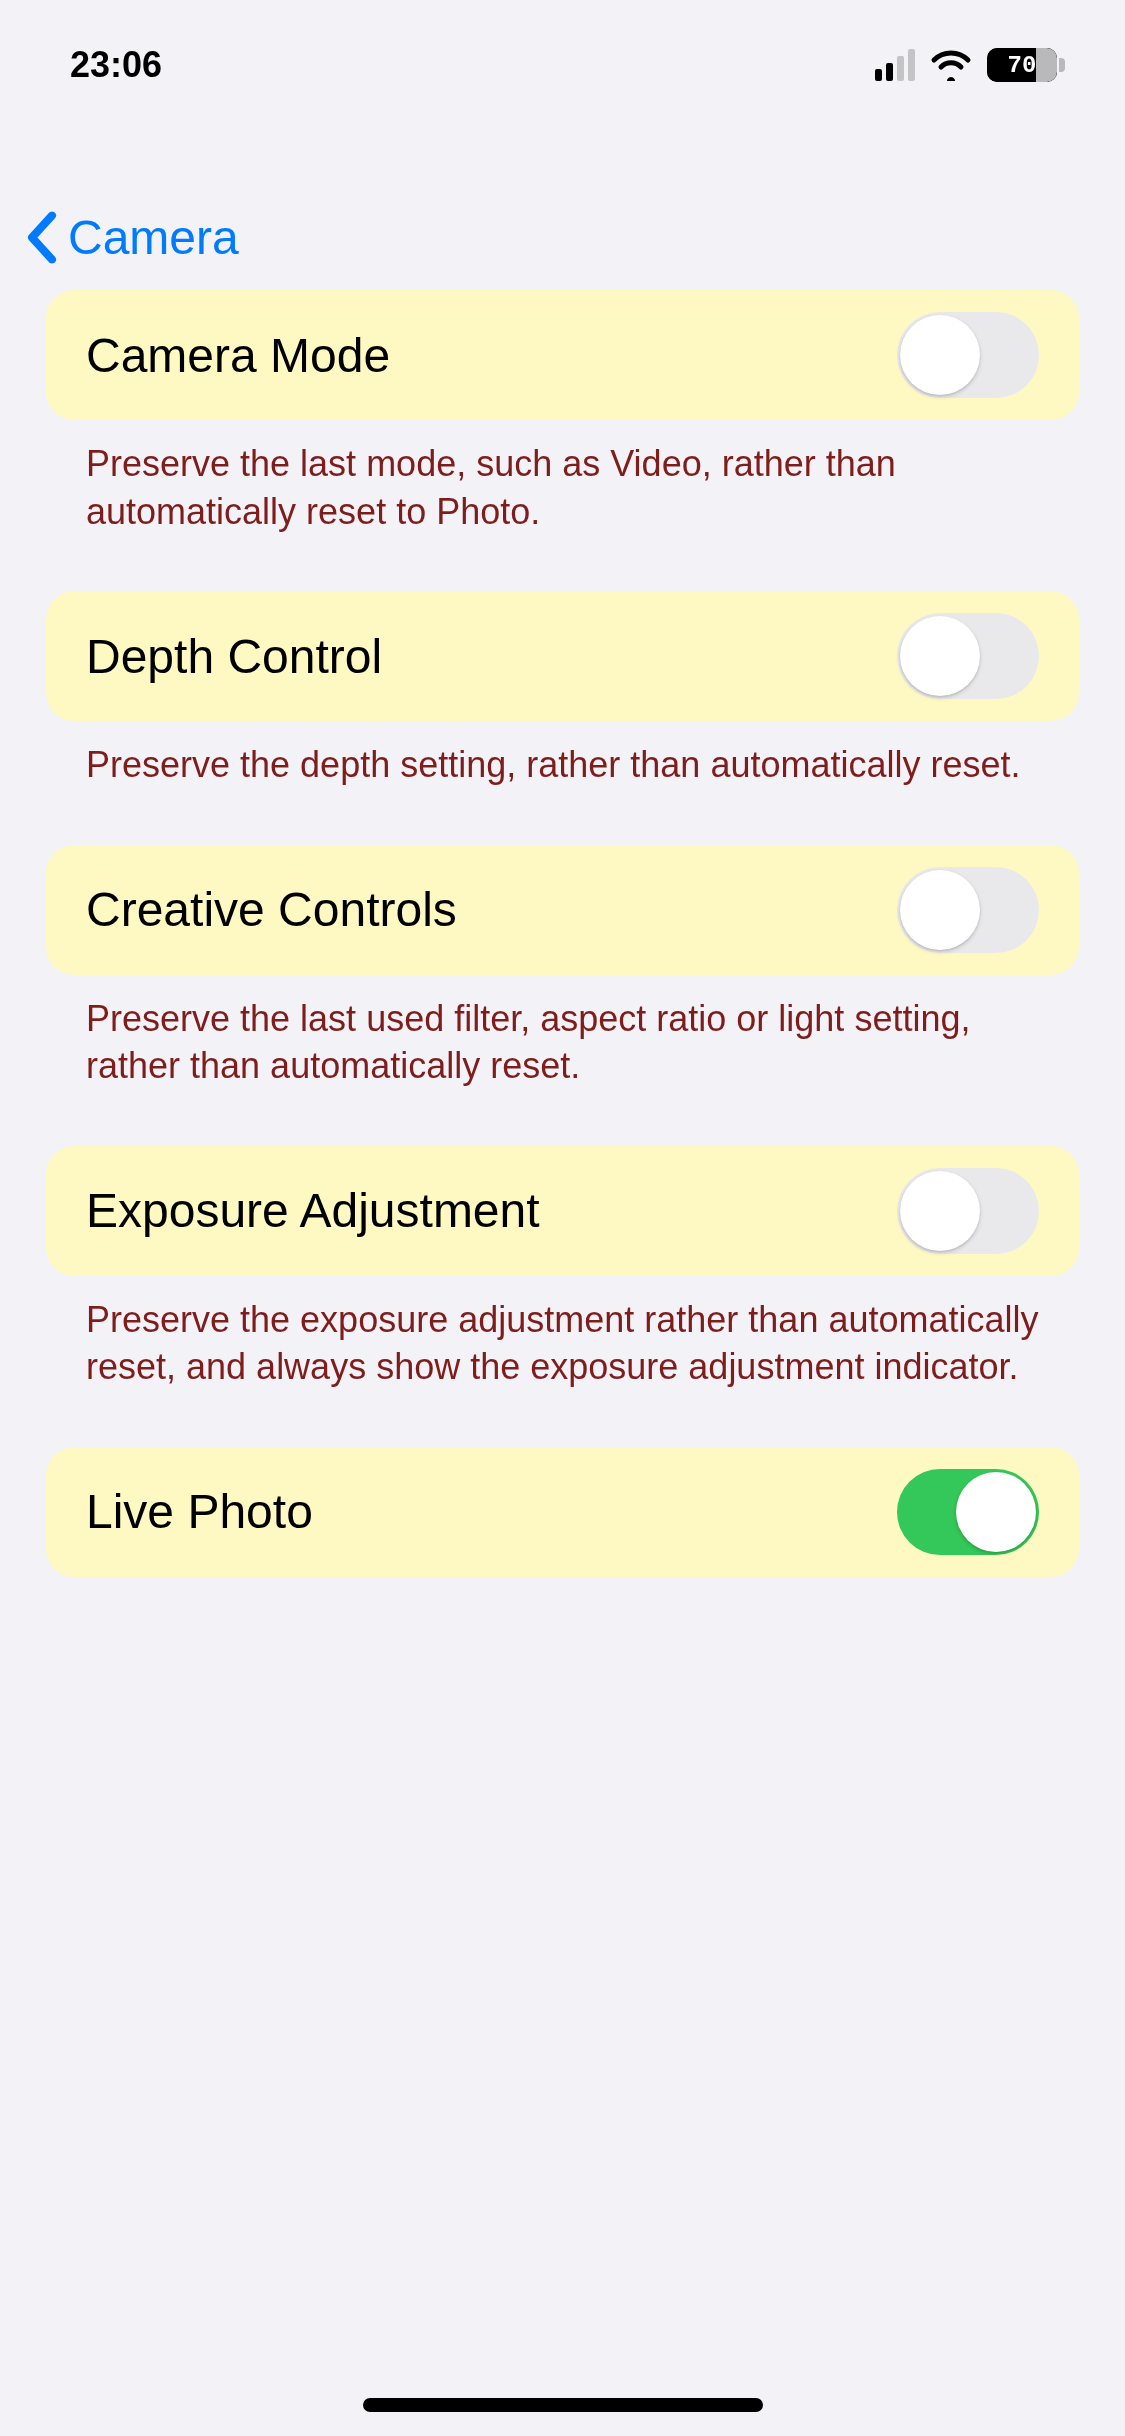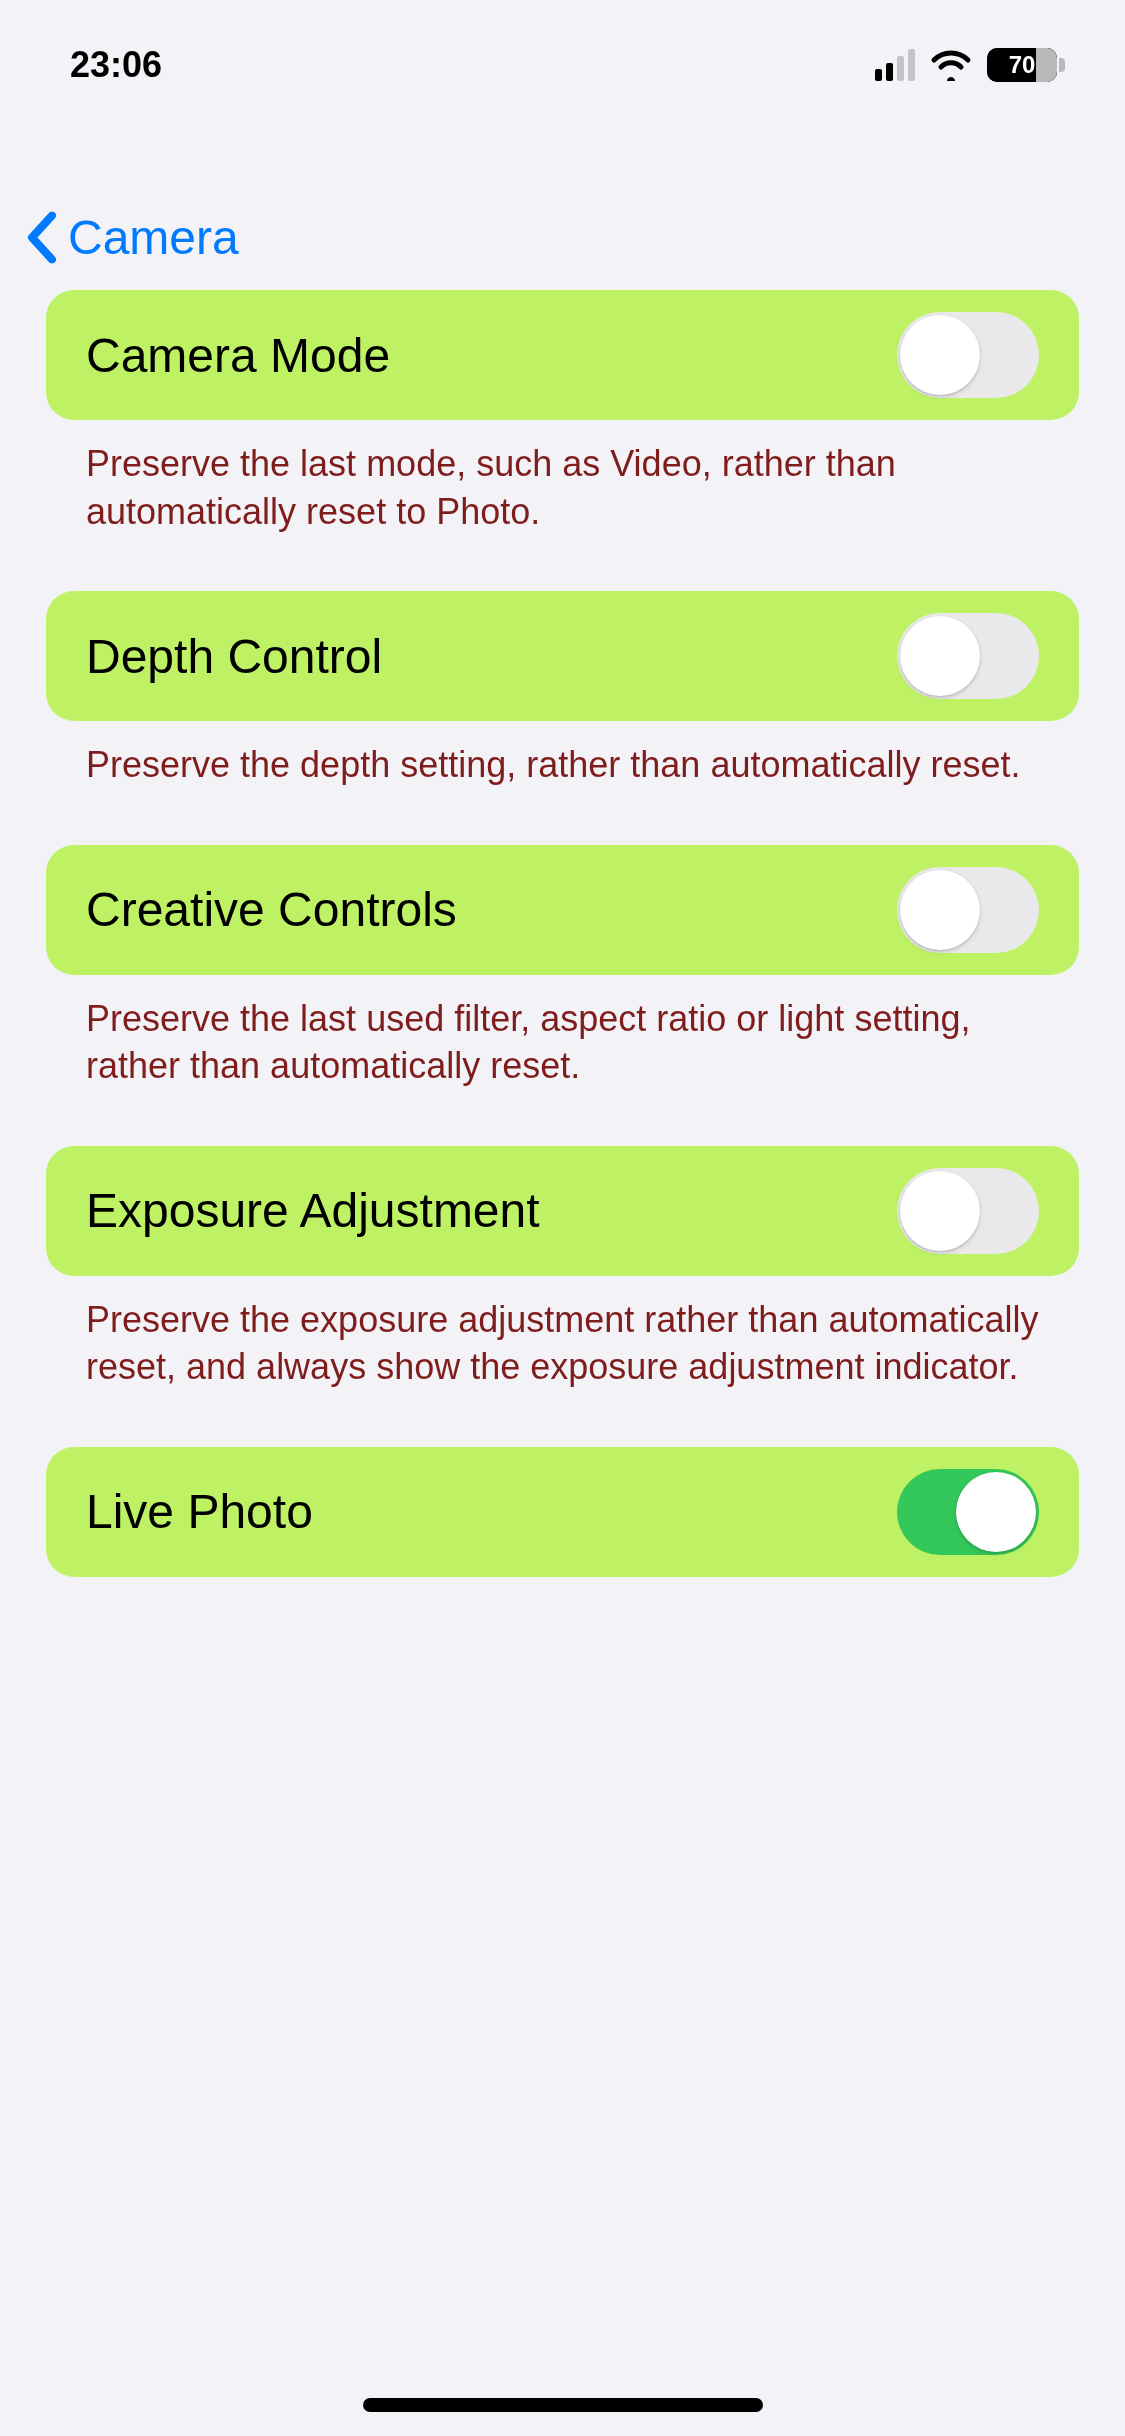--- a/index.html
+++ b/index.html
@@ -73,20 +73,21 @@
     border-radius:10px;
     background:linear-gradient(to right,#000 0%,#000 70%,#b9b9bc 70%,#b9b9bc 100%);
     z-index:0;
   }
   .battery-pct {
     position:relative;
     z-index:1;
     color:#fff;
     font-size:24px;
     font-weight:600;
+    font-family:Liberation Mono, monospace;
   }
   .battery-tip{
     width:6px;height:14px;background:#b9b9bc;border-radius:0 4px 4px 0;margin-left:2px;
   }
 
   .nav-bar {
     position: relative;
     height: 120px;
     display:flex;
     align-items:center;
@@ -113,21 +114,21 @@
   }
 
   .content{
     padding: 40px 46px 0;
   }
 
   .section{
     margin-bottom: 56px;
   }
   .row{
-    background:#bef264;
+    background:#fef9c3;
     border-radius: 28px;
     padding: 0 40px;
     height: 130px;
     display:flex;
     align-items:center;
     justify-content:space-between;
   }
   .row-label{
     font-size:48px;
     font-weight:400;

